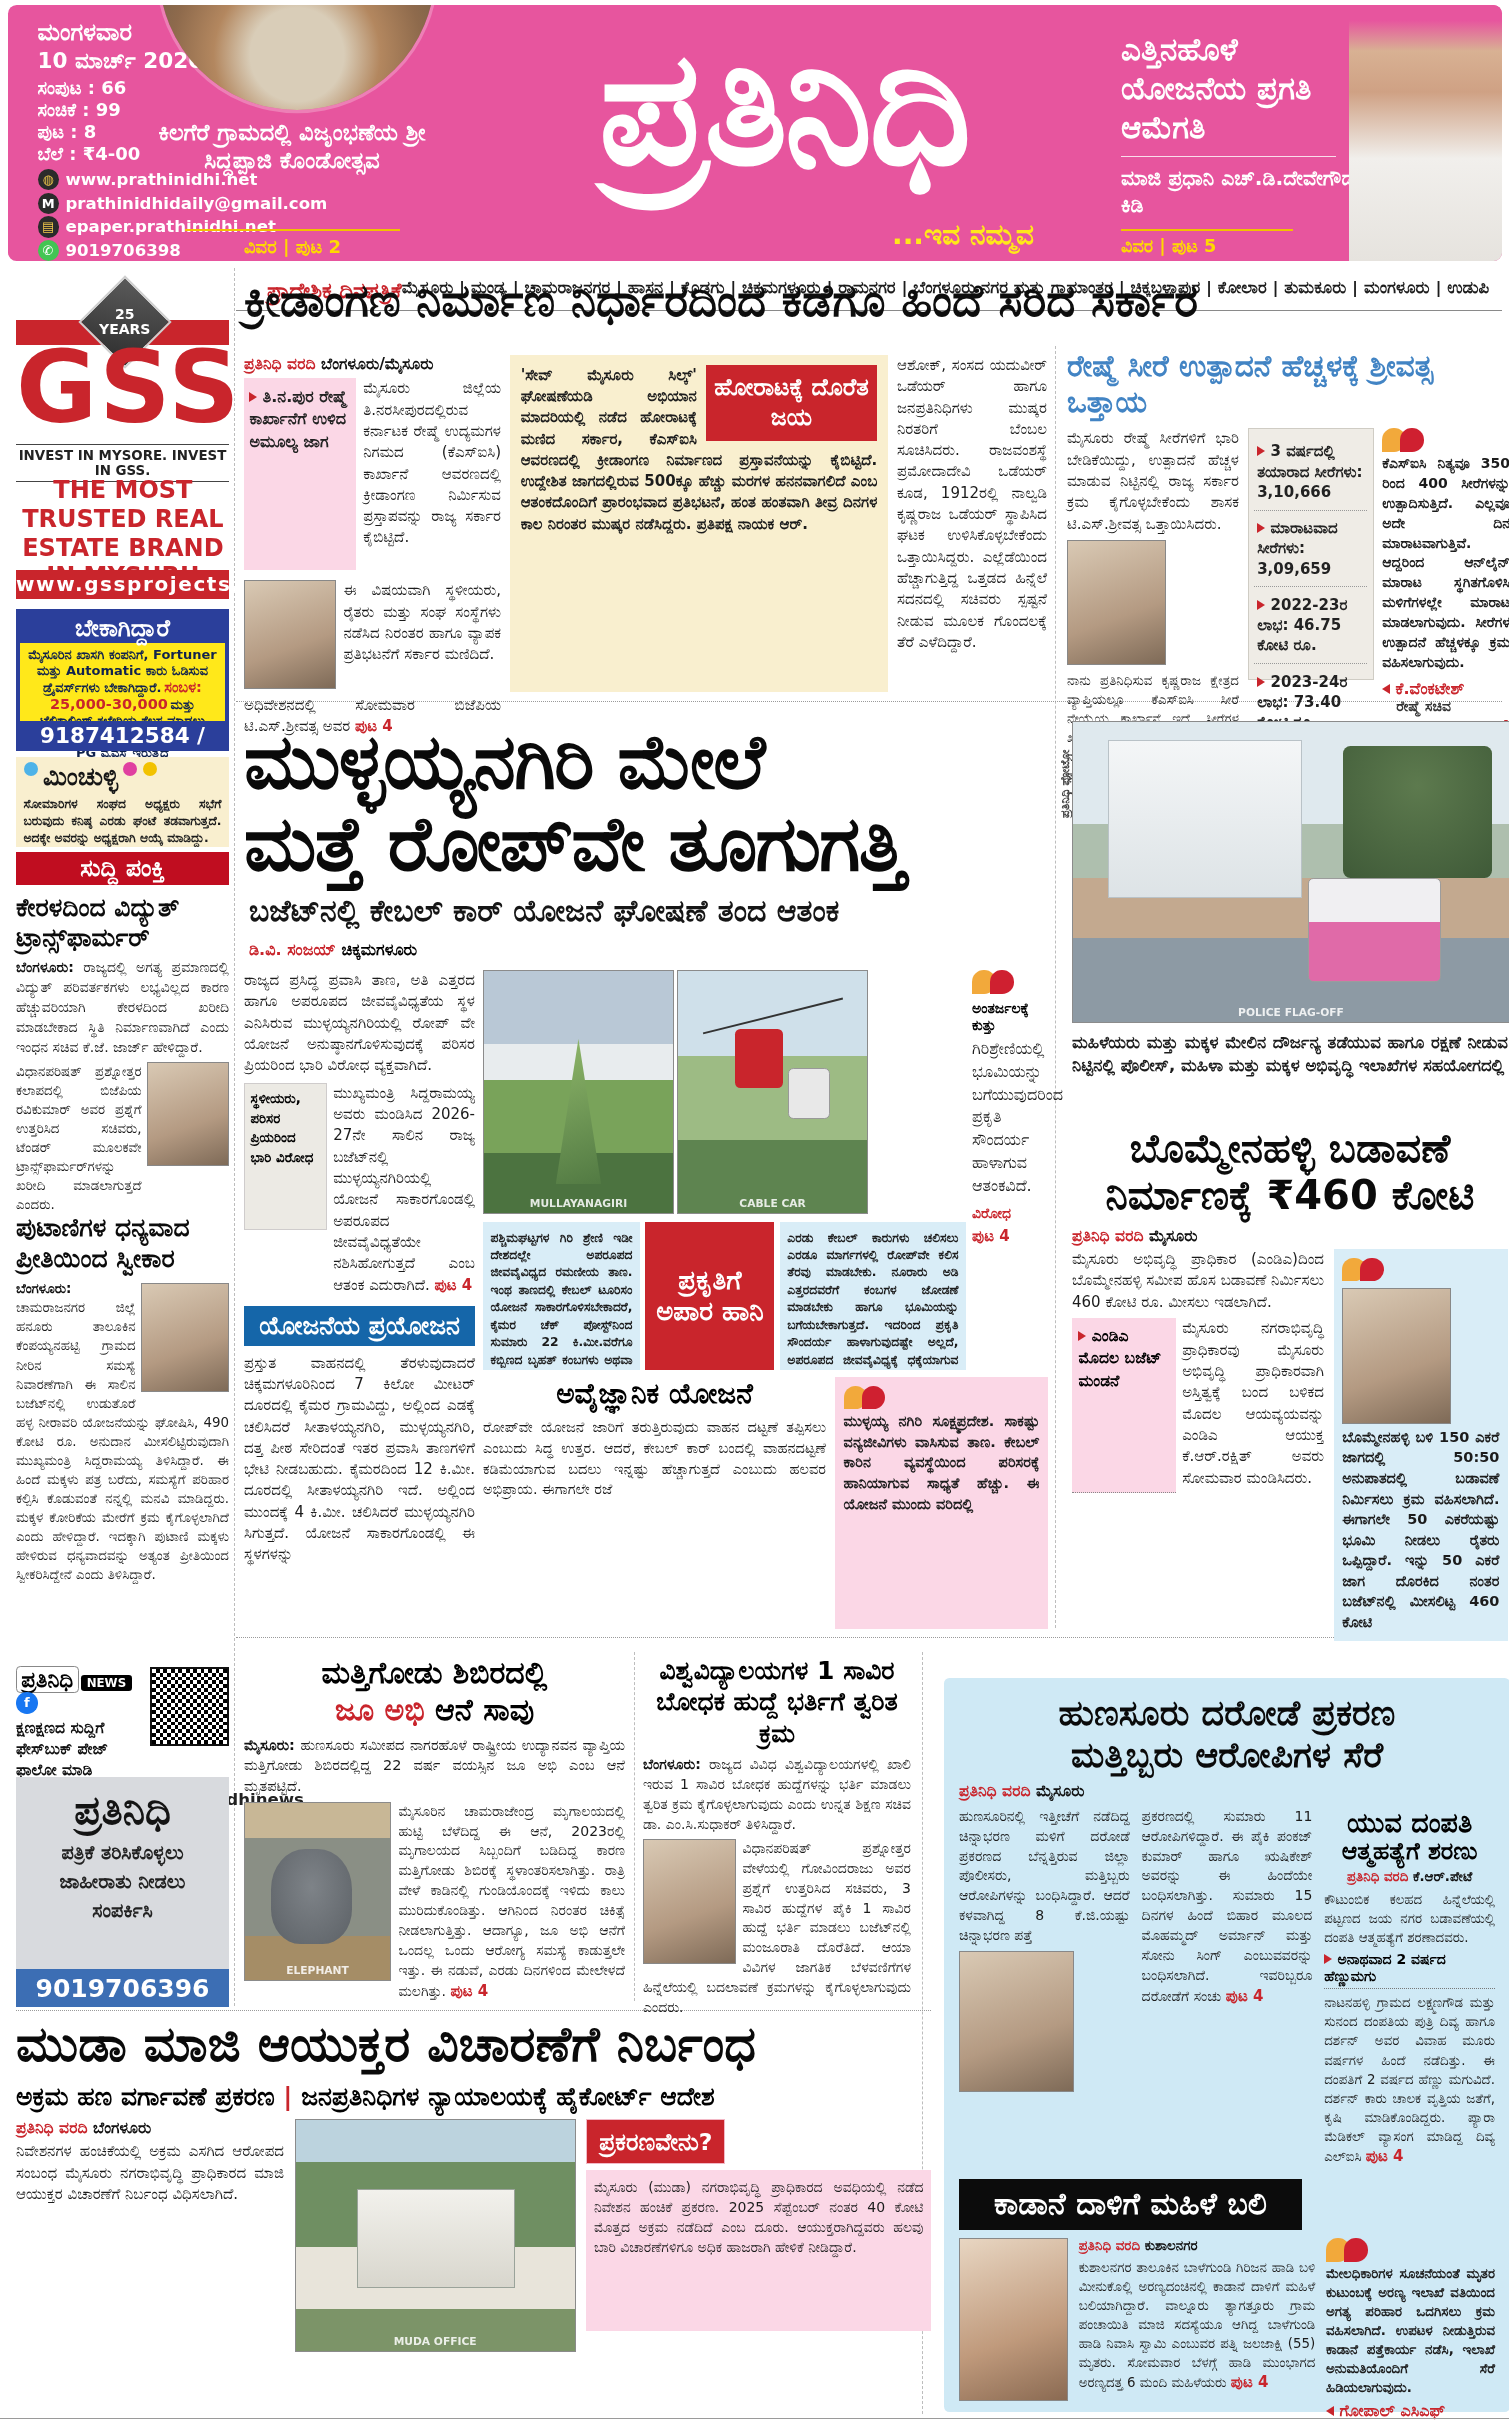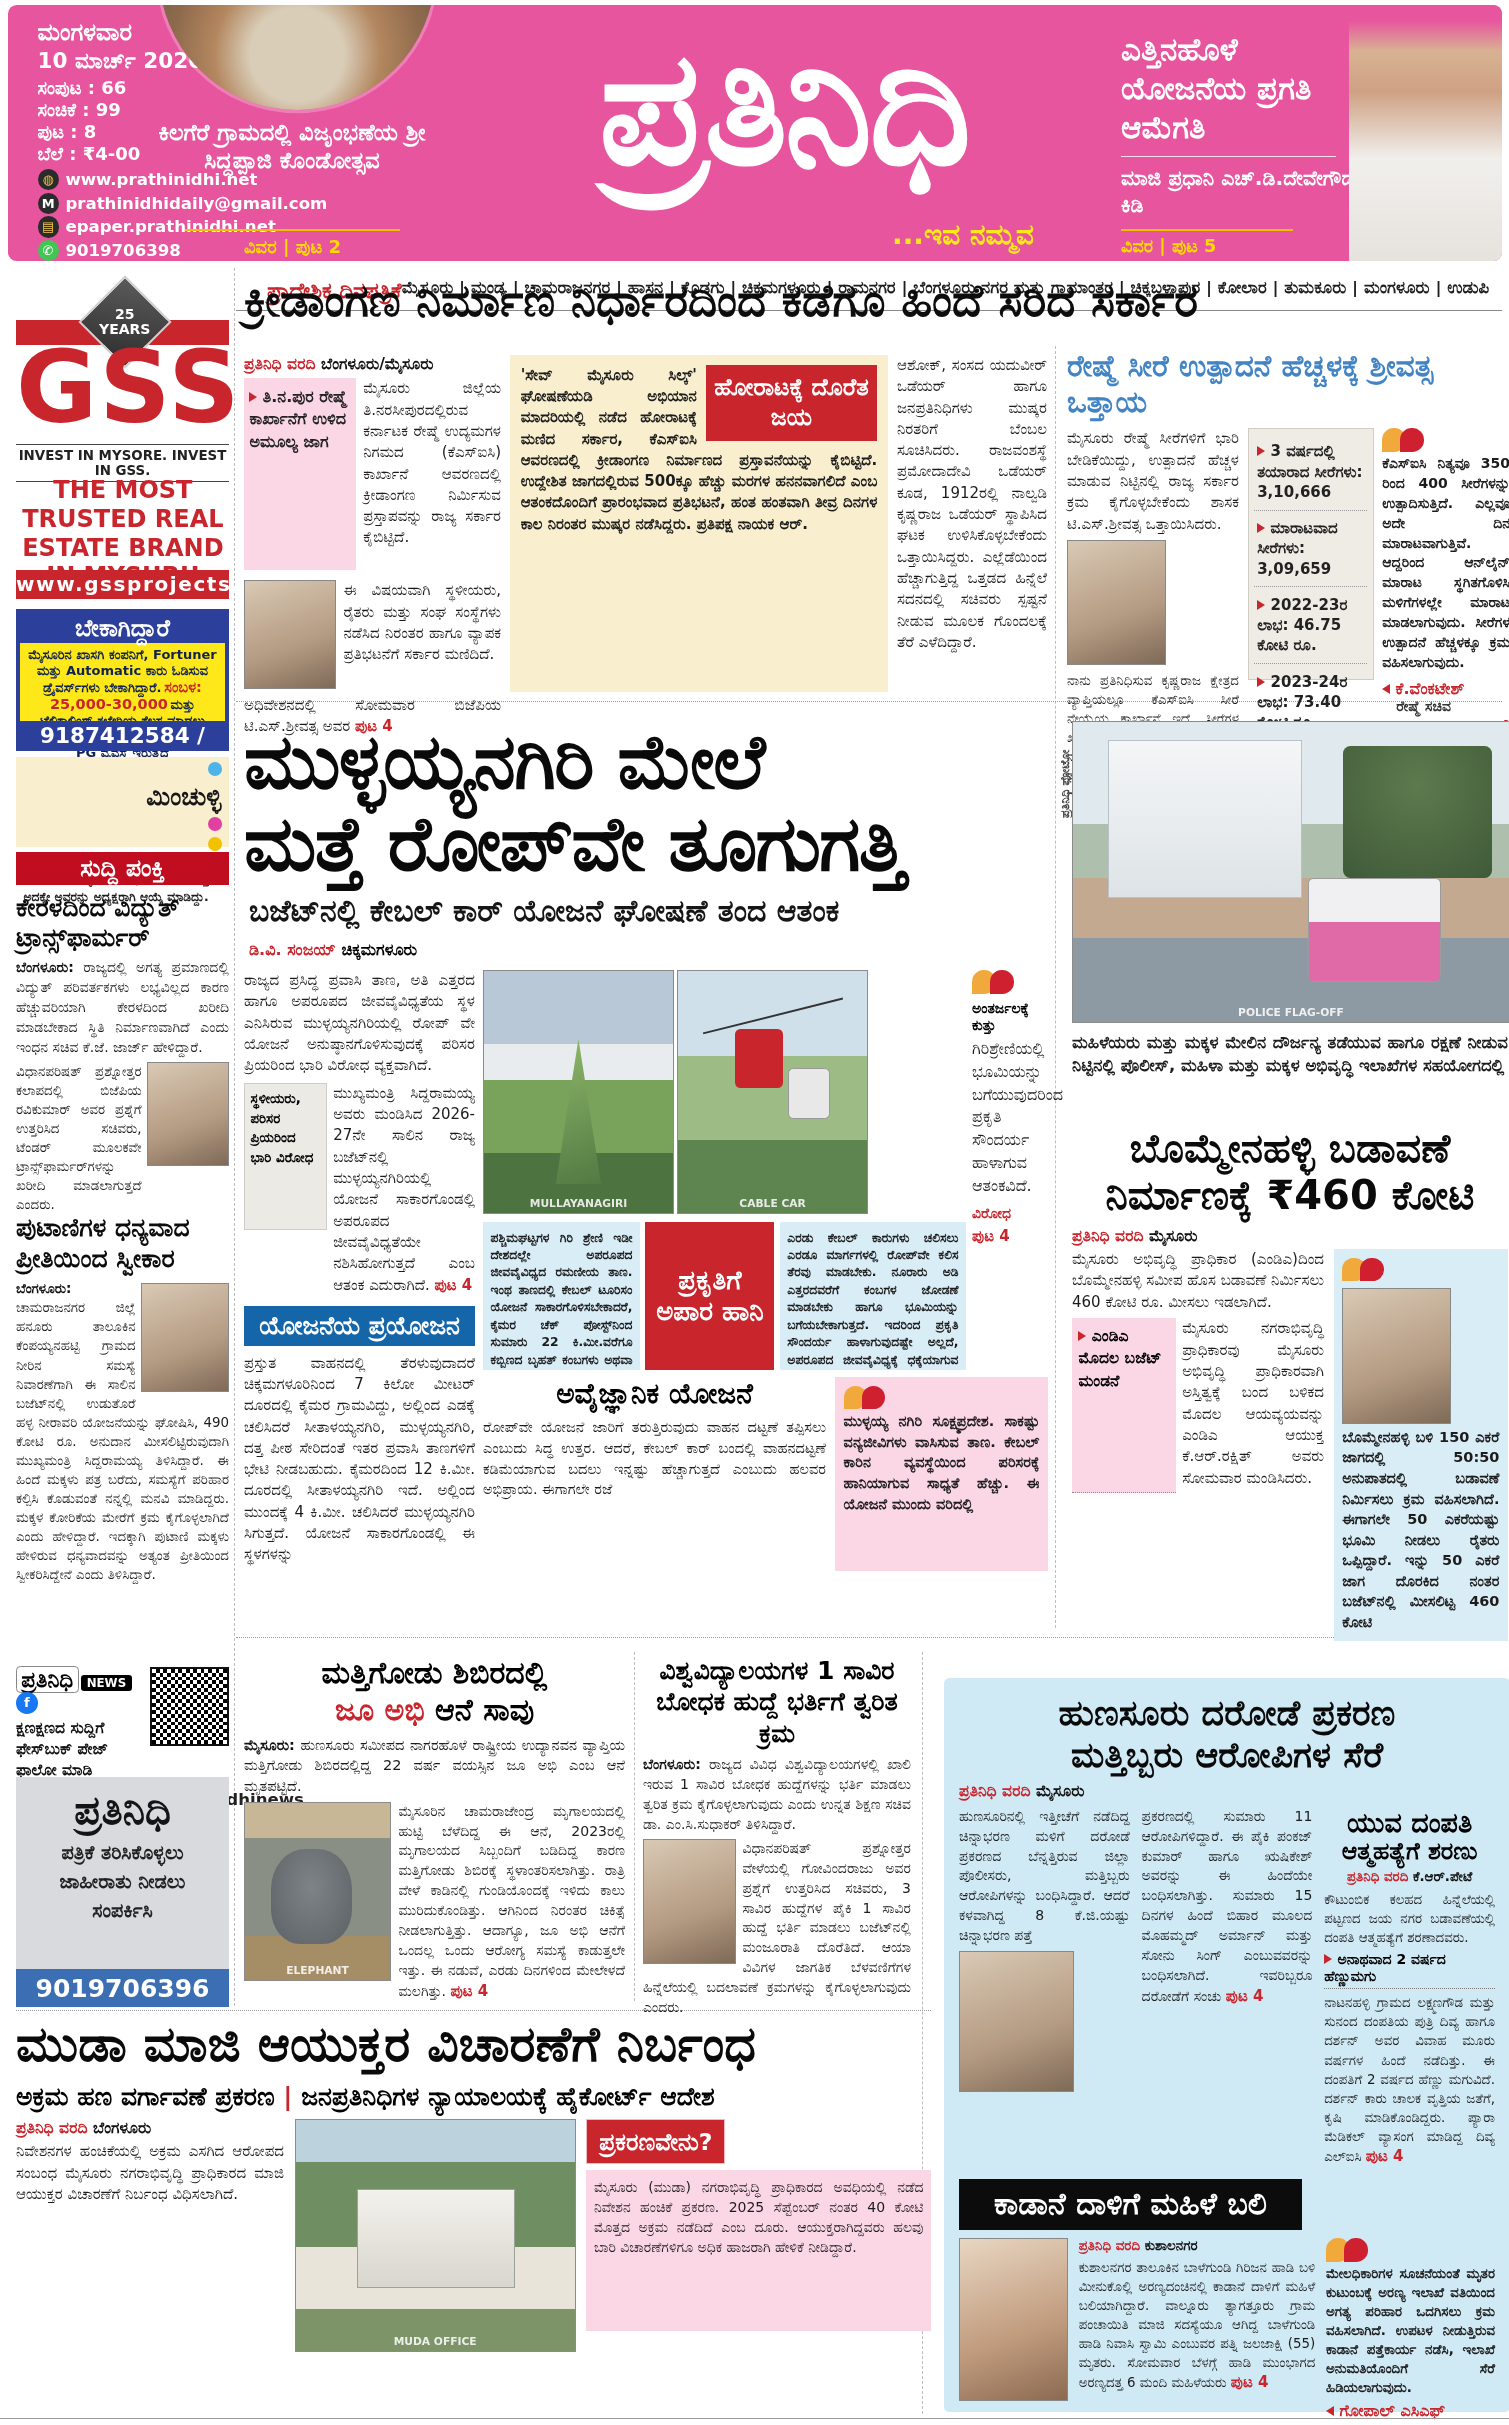--- a/index.html
+++ b/index.html
@@ -220,21 +220,21 @@
     <div class="abs" style="left:483px;top:1222px;width:483px;height:148px;display:flex;gap:5.4px;align-items:stretch;">
       <div class="jt" style="flex:0 0 157px;background:#d9edf7;padding:7.5px;font-size:12.3px;font-weight:700;box-sizing:border-box;overflow:hidden;">ಪಶ್ಚಿಮಘಟ್ಟಗಳ ಗಿರಿ ಶ್ರೇಣಿ ಇಡೀ ದೇಶದಲ್ಲೇ ಅಪರೂಪದ ಜೀವವೈವಿಧ್ಯದ ರಮಣೀಯ ತಾಣ. ಇಂಥ ತಾಣದಲ್ಲಿ ಕೇಬಲ್ ಟೂರಿಸಂ ಯೋಜನೆ ಸಾಕಾರಗೊಳಿಸಬೇಕಾದರೆ, ಕೈಮರ ಚೆಕ್ ಪೋಸ್ಟ್‌ನಿಂದ ಸುಮಾರು 22 ಕಿ.ಮೀ.ವರೆಗೂ ಕಬ್ಬಿಣದ ಬೃಹತ್ ಕಂಬಗಳು ಅಥವಾ ಟವರ್‌ಗಳನ್ನು ನೆಟ್ಟು ಕೇಬಲ್ ವ್ಯವಸ್ಥೆ ಮಾಡಬೇಕು.</div>
       <div style="flex:0 0 129px;background:#c9252c;color:#fff;font-weight:900;font-size:26px;display:flex;align-items:center;justify-content:center;text-align:center;line-height:1.2;padding:5.4px;box-sizing:border-box;">ಪ್ರಕೃತಿಗೆ ಅಪಾರ ಹಾನಿ</div>
       <div class="jt" style="flex:1;background:#d9edf7;padding:7.5px;font-size:12.3px;font-weight:700;box-sizing:border-box;overflow:hidden;">ಎರಡು ಕೇಬಲ್ ಕಾರುಗಳು ಚಲಿಸಲು ಎರಡೂ ಮಾರ್ಗಗಳಲ್ಲಿ ರೋಪ್‌ವೇ ಕಲಿಸ ತೆರವು ಮಾಡಬೇಕು. ನೂರಾರು ಅಡಿ ಎತ್ತರದವರೆಗೆ ಕಂಬಗಳ ಜೋಡಣೆ ಮಾಡಬೇಕು ಹಾಗೂ ಭೂಮಿಯನ್ನು ಬಗೆಯಬೇಕಾಗುತ್ತದೆ. ಇದರಿಂದ ಪ್ರಕೃತಿ ಸೌಂದರ್ಯ ಹಾಳಾಗುವುದಷ್ಟೇ ಅಲ್ಲದೆ, ಅಪರೂಪದ ಜೀವವೈವಿಧ್ಯಕ್ಕೆ ಧಕ್ಕೆಯಾಗುವ ಆತಂಕವಿದೆ.</div>
     </div>
 
     <div class="abs" style="left:483px;top:1377px;width:343px;height:252px;">
       <div style="font-size:28px;font-weight:900;text-align:center;margin-bottom:6.4px;">ಅವೈಜ್ಞಾನಿಕ ಯೋಜನೆ</div>
       <div class="jt" style="font-size:14.5px;">ರೋಪ್‌ವೇ ಯೋಜನೆ ಜಾರಿಗೆ ತರುತ್ತಿರುವುದು ವಾಹನ ದಟ್ಟಣೆ ತಪ್ಪಿಸಲು ಎಂಬುದು ಸಿದ್ಧ ಉತ್ತರ. ಆದರೆ, ಕೇಬಲ್ ಕಾರ್ ಬಂದಲ್ಲಿ ವಾಹನದಟ್ಟಣೆ ಕಡಿಮೆಯಾಗುವ ಬದಲು ಇನ್ನಷ್ಟು ಹೆಚ್ಚಾಗುತ್ತದೆ ಎಂಬುದು ಹಲವರ ಅಭಿಪ್ರಾಯ. ಈಗಾಗಲೇ ರಜೆ</div>
     </div>
-    <div class="abs" style="left:835px;top:1377px;width:213px;height:194px;background:#fbd7e6;padding:8.6px;box-sizing:border-box;">
+    <div class="abs" style="left:835px;top:1377px;width:213px;height:252px;background:#fbd7e6;padding:8.6px;box-sizing:border-box;">
       <div class="qwrap"><span class="qdrop q1"></span><span class="qdrop q2"></span></div>
       <div class="jt" style="font-weight:800;font-size:14.5px;">ಮುಳ್ಳಯ್ಯ ನಗಿರಿ ಸೂಕ್ಷ್ಮಪ್ರದೇಶ. ಸಾಕಷ್ಟು ವನ್ಯಜೀವಿಗಳು ವಾಸಿಸುವ ತಾಣ. ಕೇಬಲ್ ಕಾರಿನ ವ್ಯವಸ್ಥೆಯಿಂದ ಪರಿಸರಕ್ಕೆ ಹಾನಿಯಾಗುವ ಸಾಧ್ಯತೆ ಹೆಚ್ಚು. ಈ ಯೋಜನೆ ಮುಂದು ವರಿದಲ್ಲಿ</div>
     </div>
 
     <div class="abs" style="left:972px;top:970px;width:76px;height:400px;">
       <div class="qwrap"><span class="qdrop q1"></span><span class="qdrop q2"></span></div>
       <div style="font-size:14px;font-weight:900;margin:4.3px 0;">ಅಂತರ್ಜಲಕ್ಕೆ ಕುತ್ತು</div>
       <div class="jt" style="font-size:16px;">ಗಿರಿಶ್ರೇಣಿಯಲ್ಲಿ ಭೂಮಿಯನ್ನು ಬಗೆಯುವುದರಿಂದ ಪ್ರಕೃತಿ ಸೌಂದರ್ಯ ಹಾಳಾಗುವ ಆತಂಕವಿದೆ.</div>
       <div class="red" style="font-size:14px;font-weight:900;margin-top:7.5px;">ವಿರೋಧ</div>
       <div style="margin-top:5.4px;"><span class="cont">ಪುಟ 4</span></div>
@@ -262,21 +262,21 @@
         <div class="qwrap"><span class="qdrop q1"></span><span class="qdrop q2"></span></div>
         <div class="portrait" style="width:107px;height:134px;float:left;margin:4.3px 6.4px 3.2px 0;"></div>
         <div class="jt" style="font-weight:800;font-size:14.5px;">ಬೊಮ್ಮೇನಹಳ್ಳಿ ಬಳಿ 150 ಎಕರೆ ಜಾಗದಲ್ಲಿ 50:50 ಅನುಪಾತದಲ್ಲಿ ಬಡಾವಣೆ ನಿರ್ಮಿಸಲು ಕ್ರಮ ವಹಿಸಲಾಗಿದೆ. ಈಗಾಗಲೇ 50 ಎಕರೆಯಷ್ಟು ಭೂಮಿ ನೀಡಲು ರೈತರು ಒಪ್ಪಿದ್ದಾರೆ. ಇನ್ನು 50 ಎಕರೆ ಜಾಗ ದೊರಕಿದ ನಂತರ ಬಜೆಟ್‌ನಲ್ಲಿ ಮೀಸಲಿಟ್ಟ 460 ಕೋಟಿ</div>
       </div>
     </div>
   </section>
 
   <aside>
 
     <div class="abs" style="left:16px;top:757px;width:213px;height:90px;background:#f9efcf;padding:5.4px 7.5px;box-sizing:border-box;">
-      <div style="display:flex;align-items:flex-end;gap:5.4px;flex-direction:column;">
+      <div style="display:flex;align-items:flex-start;gap:5.4px;">
         <span style="width:14px;height:14px;border-radius:50%;background:#4eb3e8;display:inline-block;"></span>
         <span style="font-size:25px;font-weight:900;color:#171717;">ಮಿಂಚುಳ್ಳಿ</span>
         <span style="width:14px;height:14px;border-radius:50%;background:#e040a0;display:inline-block;"></span>
         <span style="width:14px;height:14px;border-radius:50%;background:#f2c200;display:inline-block;"></span>
       </div>
       <div class="jt" style="font-size:12.3px;font-weight:800;margin-top:3.2px;">ಸೋಮಾರಿಗಳ ಸಂಘದ ಅಧ್ಯಕ್ಷರು ಸಭೆಗೆ ಬರುವುದು ಕನಿಷ್ಠ ಎರಡು ಘಂಟೆ ತಡವಾಗುತ್ತದೆ. ಅದಕ್ಕೇ ಅವರನ್ನು ಅಧ್ಯಕ್ಷರಾಗಿ ಆಯ್ಕೆ ಮಾಡಿದ್ದು.</div>
     </div>
 
     <div class="abs" style="left:16px;top:852px;width:213px;height:33px;background:#c00d20;color:#fff;font-weight:900;font-size:23.6px;text-align:center;line-height:33px;">ಸುದ್ದಿ ಪಂಕ್ತಿ</div>
 

